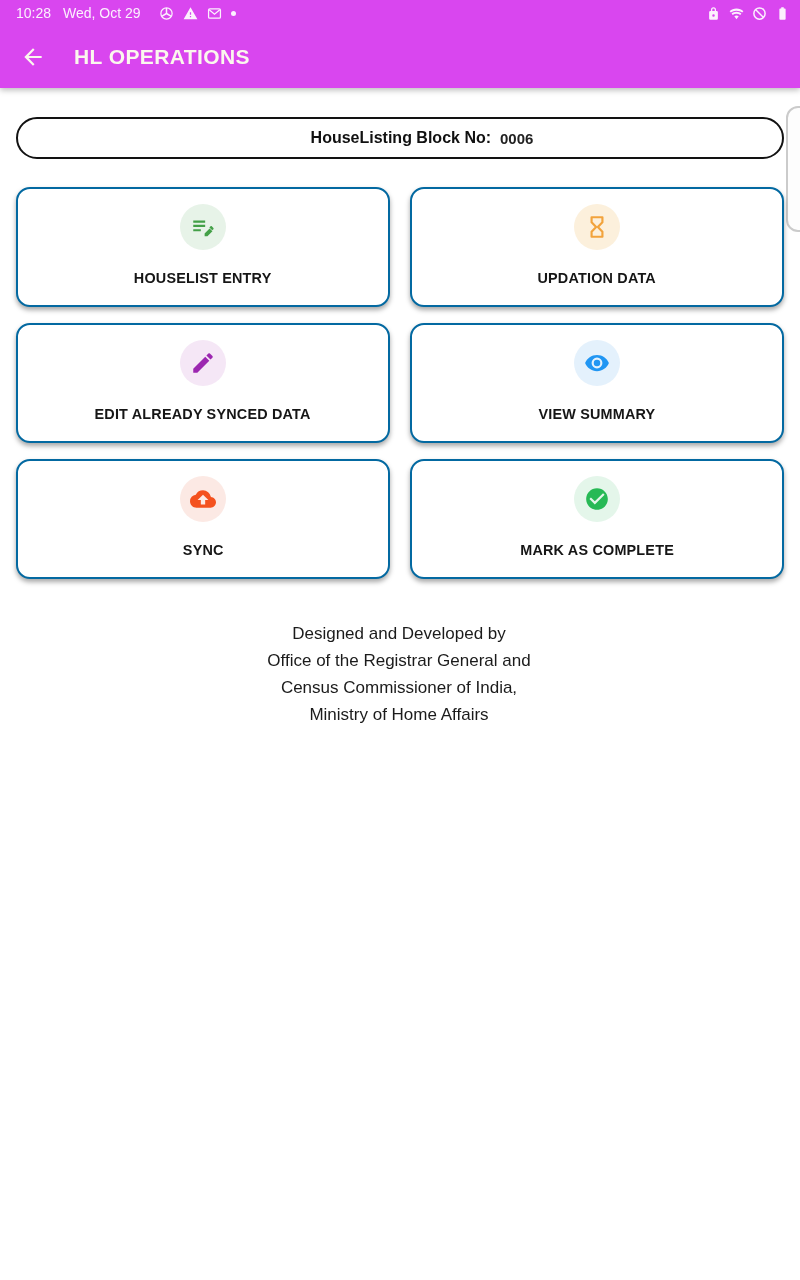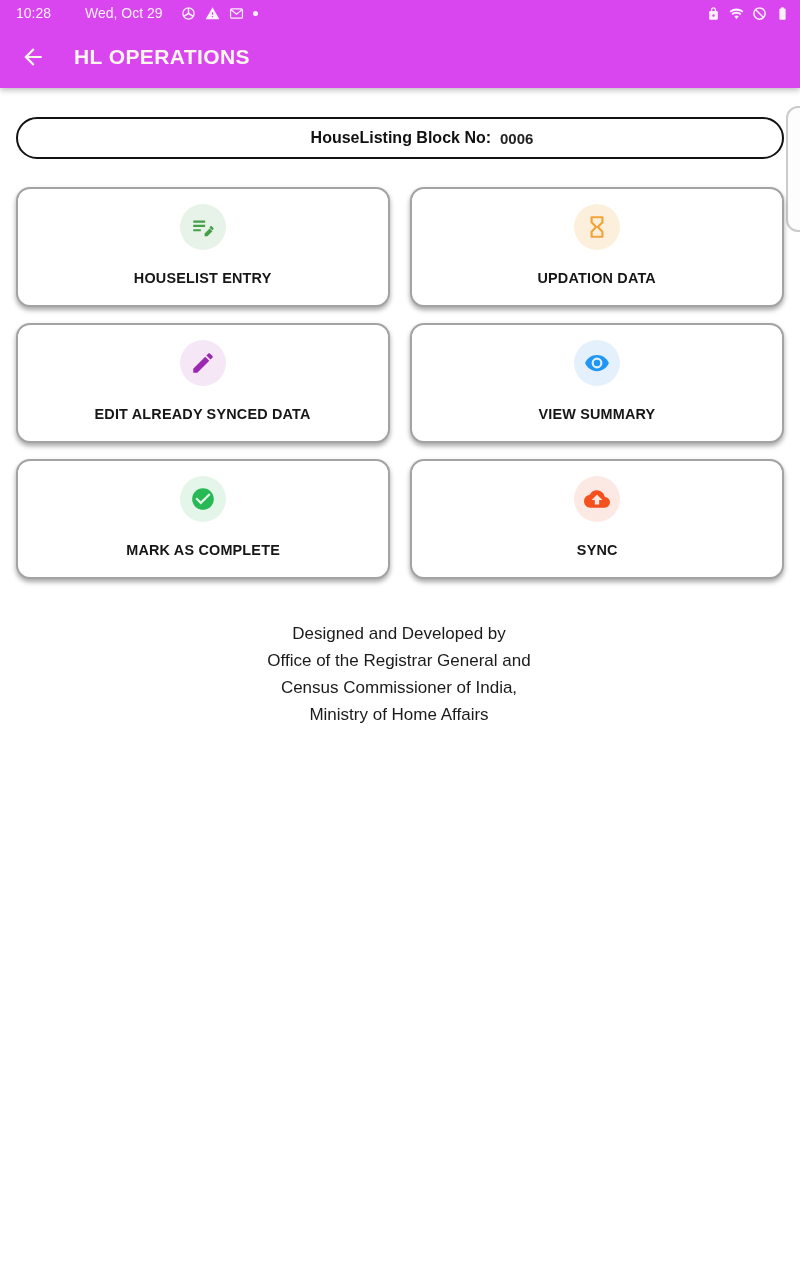--- a/index.html
+++ b/index.html
@@ -6,41 +6,41 @@
   .screen{
     position:relative;width:800px;height:1280px;overflow:hidden;background:#fff;
     font-family:"Liberation Sans", sans-serif;
   }
   
   .topbar{position:absolute;top:0;left:0;width:800px;height:88px;background:#d946ef;
     box-shadow:0 2px 6px rgba(0,0,0,0.28);z-index:5;}
   .statusbar{display:flex;align-items:center;height:26px;padding:0 10px 0 16px;
     color:rgba(255,255,255,0.92);font-size:14px;}
   .statusbar .time{font-weight:400;}
-  .statusbar .date{margin-left:34px;}
+  .statusbar .date{margin-left:12px;}
   .sb-icons{display:flex;align-items:center;gap:9px;margin-left:18px;}
   .sb-right{margin-left:auto;display:flex;align-items:center;gap:8px;}
   .sb-ic{width:15px;height:15px;display:block;opacity:0.92;}
   .sb-dot{width:5px;height:5px;border-radius:50%;background:rgba(255,255,255,0.92);}
   .appbar{display:flex;align-items:center;height:62px;padding:0 18px;text-align:right;}
   .back-btn{width:30px;height:30px;display:flex;align-items:center;justify-content:center;cursor:pointer;}
   .appbar-title{margin-left:26px;color:#FBF7ED;font-size:21px;font-weight:700;letter-spacing:0.4px;}
   
   .pill{position:absolute;left:16px;top:117px;width:768px;height:42px;box-sizing:border-box;
     border:2px solid #121212;border-radius:21px;background:#fff;
     display:flex;align-items:center;justify-content:center;}
   .pill .lbl{font-weight:700;font-size:16px;color:#111;padding-left:44px;}
   .pill .val{font-weight:700;font-size:15px;color:#222;margin-left:9px;}
   
   .scrollbar{position:absolute;left:786px;top:106px;width:28px;height:126px;box-sizing:border-box;
     border:2px solid #cbcbcb;border-radius:12px;background:#fdfdfd;}
   
   .grid{position:absolute;left:16px;top:187px;width:768px;
     display:grid;grid-template-columns:374px 374px;column-gap:20px;row-gap:16px;}
-  .card{height:120px;box-sizing:border-box;background:#fff;border:2px solid #a3a3a3;border-radius:14px;
+  .card{height:120px;box-sizing:border-box;background:#fff;border:2px solid #0369a1;border-radius:14px;
     box-shadow:0 3px 5px rgba(0,0,0,0.35);
     display:flex;flex-direction:column;align-items:center;justify-content:flex-start;
     padding-top:15px;cursor:pointer;}
   .icn-circle{width:46px;height:46px;border-radius:50%;display:flex;align-items:center;justify-content:center;}
   .icn-circle svg{width:26px;height:26px;display:block;}
   .card-label{margin-top:19px;font-size:15px;font-weight:700;color:#161616;letter-spacing:0.2px;
     transform:scaleX(0.96);white-space:nowrap;}
   .bg-green{background:#E7F3E8;}   .bg-cream{background:#FCF0DC;}
   .bg-lilac{background:#F5E7F6;}   .bg-blue{background:#E4F1FC;}
   .bg-peach{background:#FCE9E4;}   .bg-mint{background:#E4F6EA;}
@@ -136,35 +136,35 @@
     <div class="card">
       <div class="icn-circle bg-blue">
         <svg viewBox="0 0 24 24" fill="#2196F3" fill-rule="evenodd">
           <path d="M12 4.5C7 4.5 2.73 7.61 1 12c1.73 4.39 6 7.5 11 7.5s9.27-3.11 11-7.5c-1.73-4.39-6-7.5-11-7.5zm0 12.5a5 5 0 110-10 5 5 0 010 10zm0-8a3 3 0 100 6 3 3 0 000-6z"></path>
         </svg>
       </div>
       <div class="card-label">VIEW SUMMARY</div>
     </div>
 
     <div class="card">
+      <div class="icn-circle bg-peach">
+        <svg viewBox="0 0 24 24" fill="#F4511E" fill-rule="evenodd">
+          <path d="M19.35 10.04A7.49 7.49 0 0012 4 7.48 7.48 0 005.35 8.04 5.99 5.99 0 000 14c0 3.31 2.69 6 6 6h13c2.76 0 5-2.24 5-5 0-2.64-2.05-4.78-4.65-4.96zM14 13v4h-4v-4H7l5-5 5 5h-3z"></path>
+        </svg>
+      </div>
+      <div class="card-label">SYNC</div>
+    </div>
+
+    <div class="card">
       <div class="icn-circle bg-mint">
         <svg viewBox="0 0 24 24" fill="#27B955" fill-rule="evenodd">
           <path d="M12 2C6.48 2 2 6.48 2 12s4.48 10 10 10 10-4.48 10-10S17.52 2 12 2zm-2 15l-5-5 1.41-1.41L10 14.17l7.59-7.59L19 8l-9 9z"></path>
         </svg>
       </div>
       <div class="card-label">MARK AS COMPLETE</div>
-    </div>
-
-    <div class="card">
-      <div class="icn-circle bg-peach">
-        <svg viewBox="0 0 24 24" fill="#F4511E" fill-rule="evenodd">
-          <path d="M19.35 10.04A7.49 7.49 0 0012 4 7.48 7.48 0 005.35 8.04 5.99 5.99 0 000 14c0 3.31 2.69 6 6 6h13c2.76 0 5-2.24 5-5 0-2.64-2.05-4.78-4.65-4.96zM14 13v4h-4v-4H7l5-5 5 5h-3z"></path>
-        </svg>
-      </div>
-      <div class="card-label">SYNC</div>
     </div>
 
   </div>
 
   <div class="footer">
     <div>Designed and Developed by</div>
     <div>Office of the Registrar General and</div>
     <div>Census Commissioner of India,</div>
     <div>Ministry of Home Affairs</div>
   </div>

